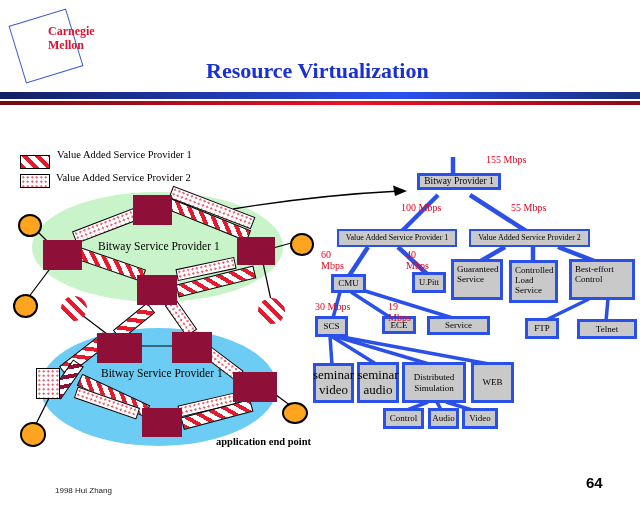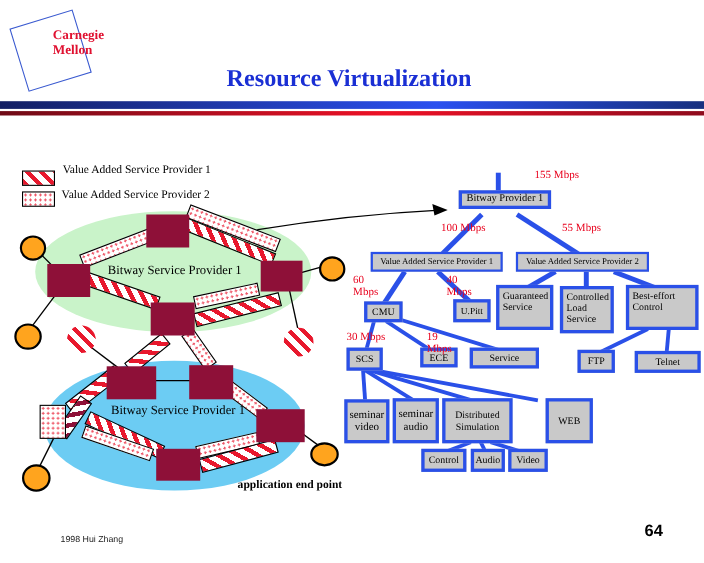--- a/index.html
+++ b/index.html
@@ -82,38 +82,38 @@
   #sc2{left:258px;top:298px;width:27px;height:26px;}
 
   
   .lines{position:absolute;left:0;top:0;z-index:2;pointer-events:none;}
 
   
   .tbox{position:absolute;background:#c9c9c9;border:3px solid #2a50e8;box-sizing:border-box;
         display:flex;align-items:center;justify-content:center;text-align:center;
         font-size:9px;line-height:1.12;white-space:pre-line;z-index:5;}
   .tbox.lefttop{align-items:flex-start;justify-content:flex-start;text-align:left;padding:2px 1px 12px 3px;}
-  .tbox.small{font-size:10px;}
+  .tbox.small{font-size:13px;}
   #box-bitway1{left:417px;top:173px;width:84px;height:17px;font-size:9.5px;}
   #box-vasp1{left:337px;top:229px;width:120px;height:18px;border-width:2px;font-size:8px;}
   #box-vasp2{left:469px;top:229px;width:121px;height:18px;border-width:2px;font-size:8px;}
   #box-cmu{left:331px;top:274px;width:35px;height:19px;text-align:center;}
   #box-upitt{left:412px;top:272px;width:34px;height:21px;font-size:8.5px;}
   #box-guaranteed{left:451px;top:259px;width:52px;height:41px;}
   #box-controlled{left:509px;top:260px;width:49px;height:43px;}
   #box-besteffort{left:569px;top:259px;width:66px;height:41px;}
   #box-scs{left:315px;top:316px;width:33px;height:21px;}
   #box-ece{left:382px;top:316px;width:34px;height:18px;}
   #box-campus{left:427px;top:316px;width:63px;height:19px;}
   #box-ftp{left:525px;top:318px;width:34px;height:21px;}
   #box-telnet{left:577px;top:319px;width:60px;height:20px;}
   #box-semvideo{left:313px;top:363px;width:41px;height:40px;}
   #box-semaudio{left:357px;top:362px;width:42px;height:41px;}
   #box-distsim{left:402px;top:362px;width:64px;height:41px;}
-  #box-web{left:496px;top:362px;width:43px;height:41px;}
+  #box-web{left:471px;top:362px;width:43px;height:41px;}
   #box-control{left:383px;top:408px;width:41px;height:21px;}
   #box-audio{left:428px;top:408px;width:31px;height:21px;}
   #box-video{left:462px;top:408px;width:36px;height:21px;}
 
   
   .bw{position:absolute;color:#e8001c;font-size:10px;line-height:1.05;white-space:pre-line;z-index:7;}
   #bw155{left:486px;top:155px;}
   #bw100{left:357px;top:203px;margin-left:44px;}
   #bw55{left:511px;top:203px;}
   #bw60{left:321px;top:250px;}

